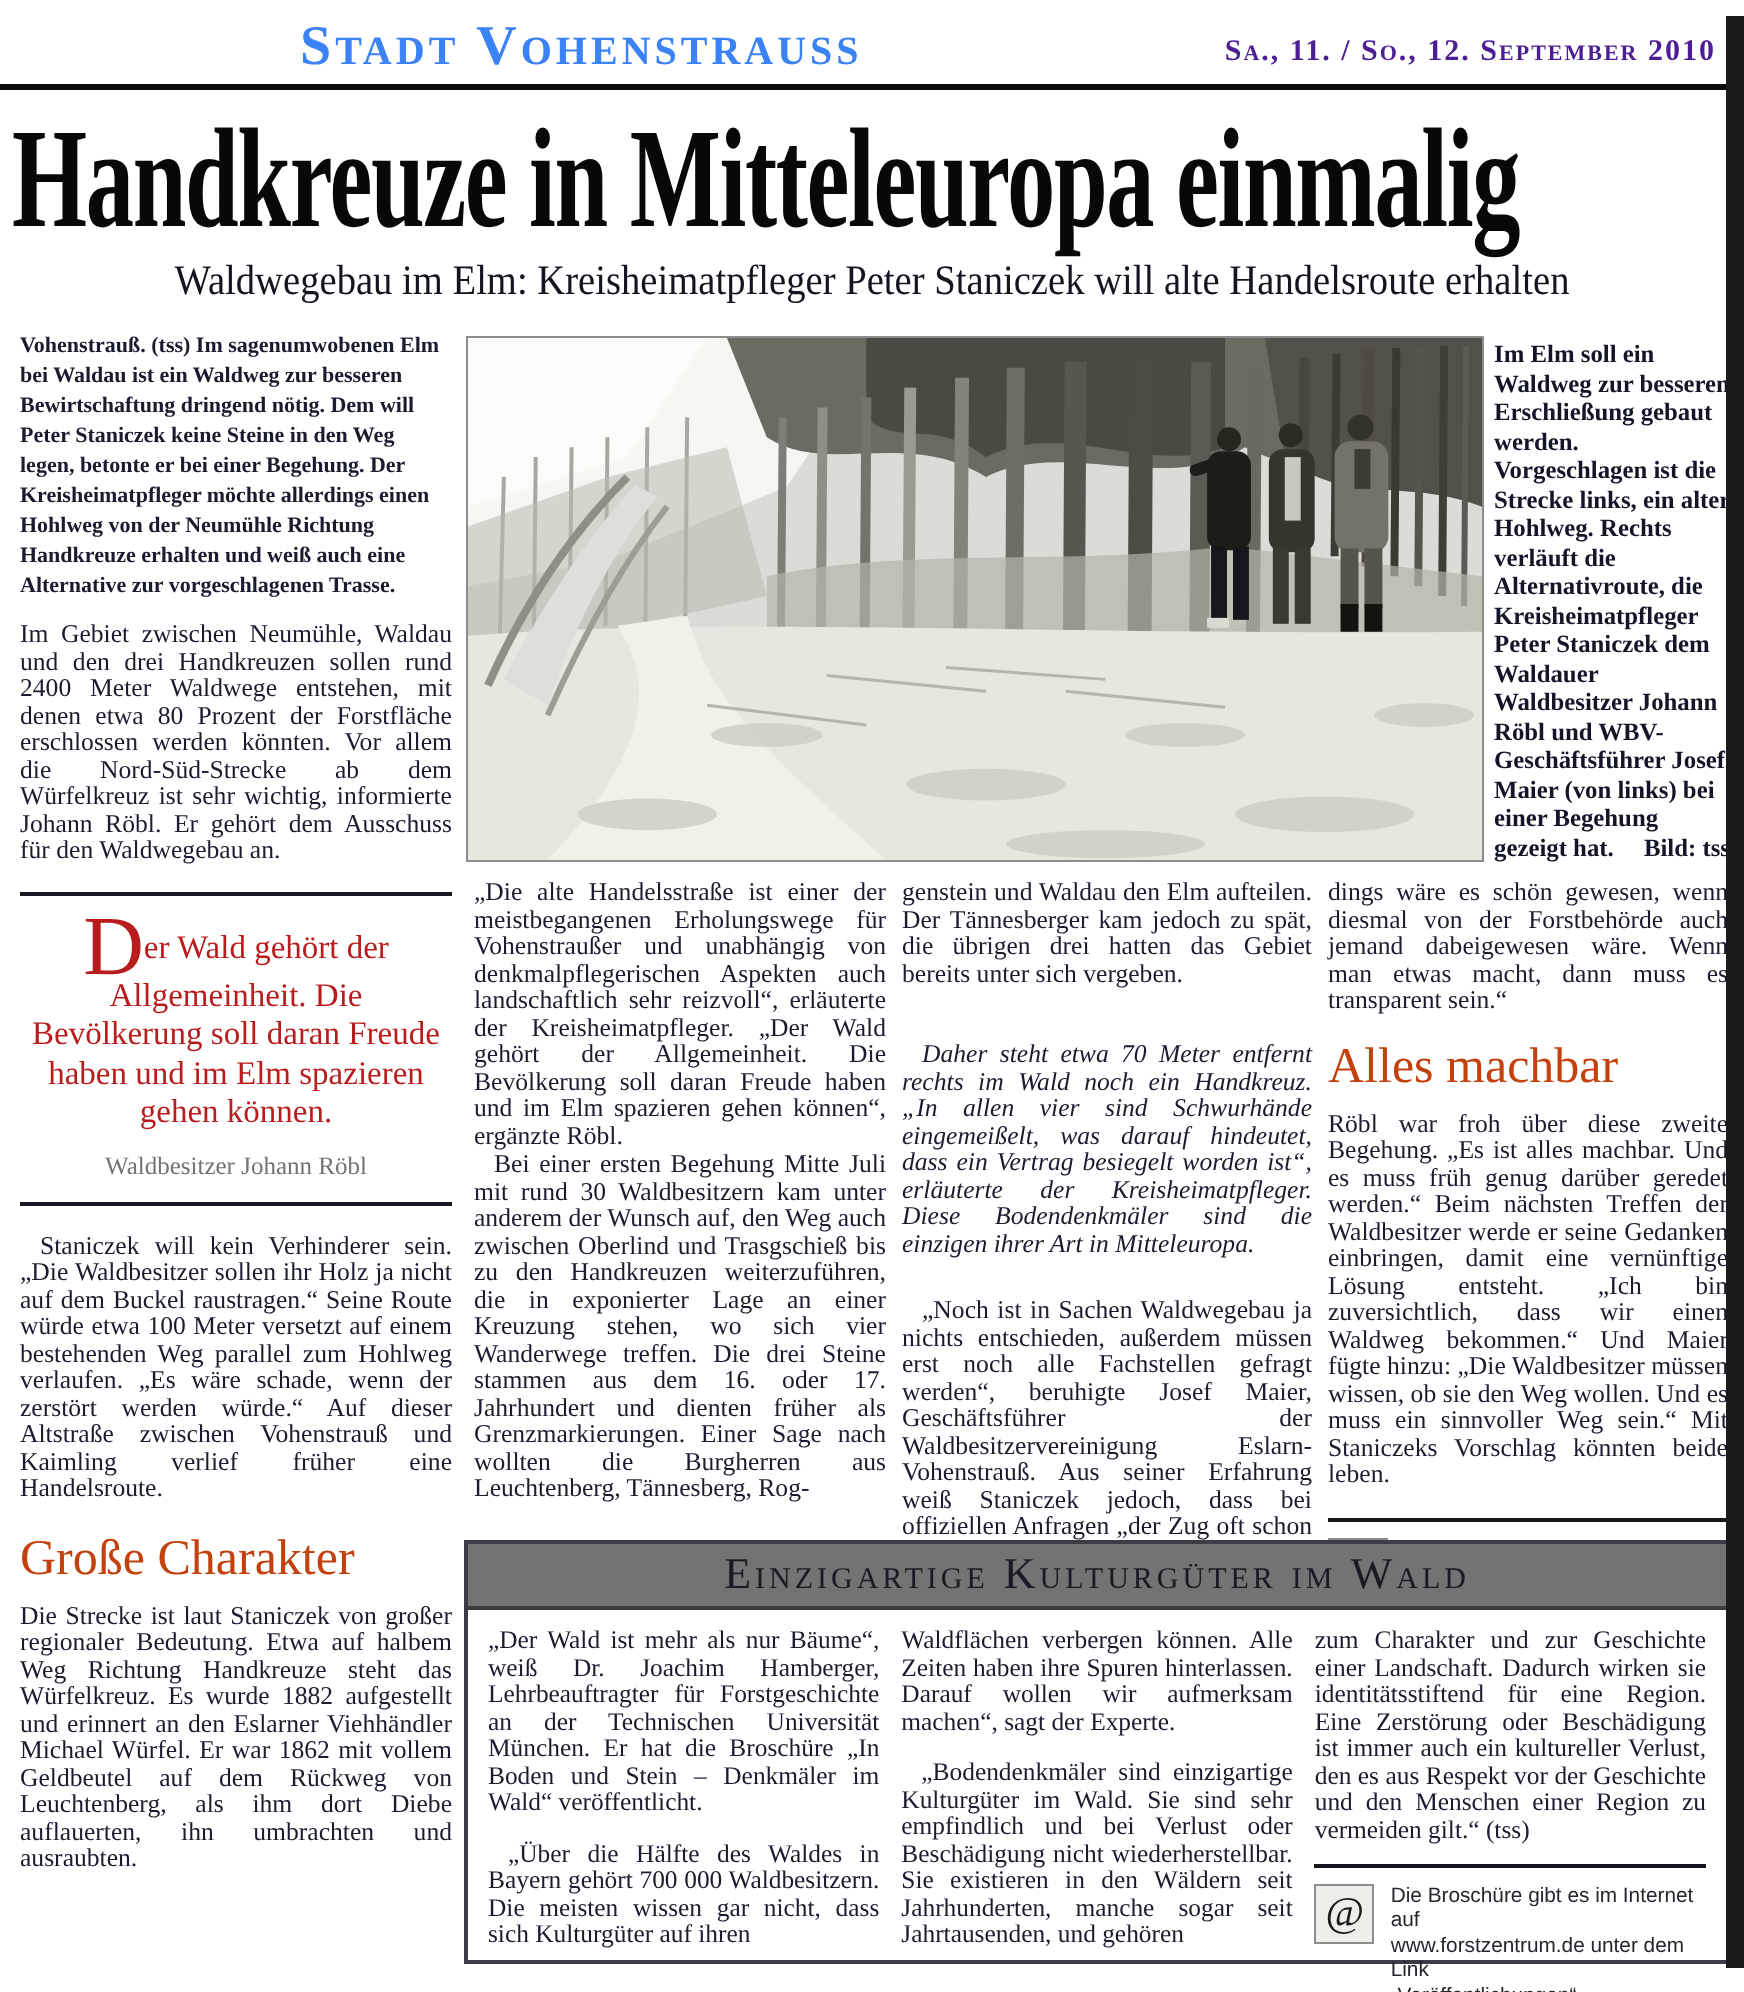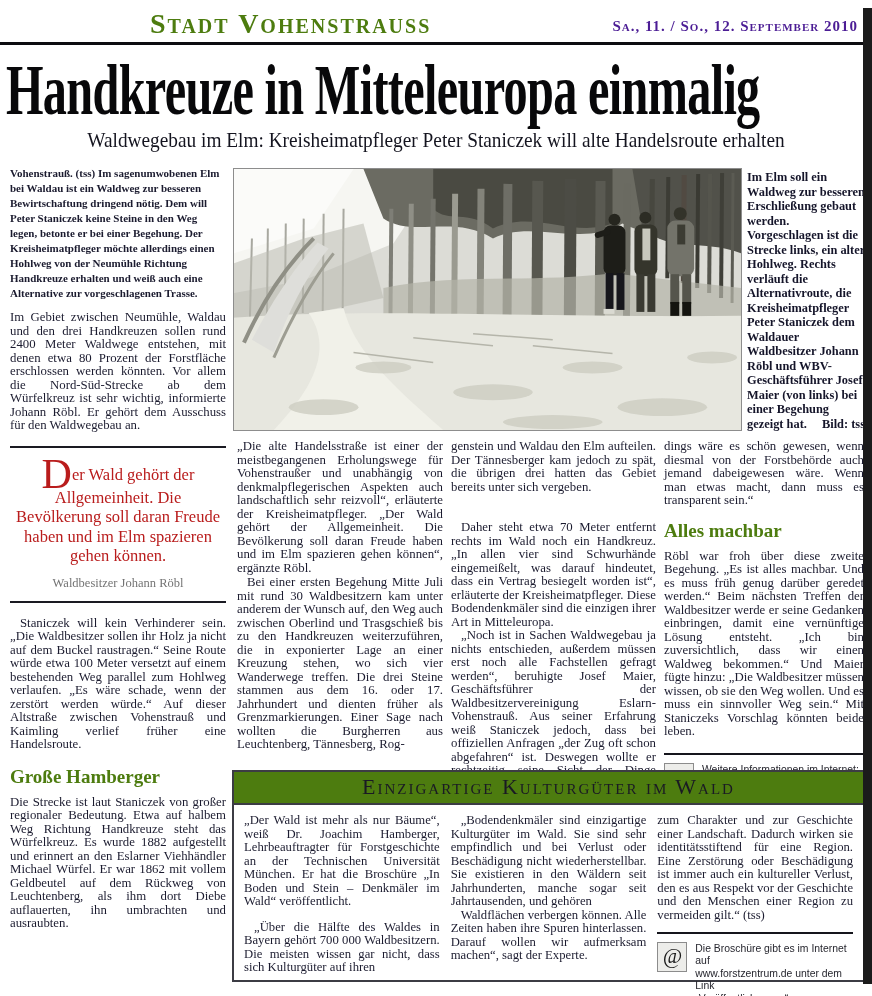--- a/index.html
+++ b/index.html
@@ -1,21 +1,21 @@
 <!DOCTYPE html>
 <html><head>
 <meta charset="utf-8">
 <style>
   html,body{margin:0;padding:0;background:#ffffff;}
   .page{position:relative;width:872px;height:996px;background:#ffffff;overflow:hidden;
         font-family:"Liberation Serif", serif;color:#1b1b2f;}
 
   
   .masthead-title{position:absolute;left:150px;top:8px;font-variant:small-caps;
-        font-weight:700;font-size:28px;letter-spacing:2px;color:#4d7c0f;}
+        font-weight:700;font-size:28px;letter-spacing:2px;color:#3b82f6;}
   .masthead-date{position:absolute;right:14px;top:18px;font-variant:small-caps;
         font-weight:600;font-size:15px;letter-spacing:1px;color:#4c1d95;}
   .masthead-rule{position:absolute;left:0;top:42px;width:866px;height:3px;background:#0c0c10;}
 
   
   .headline{position:absolute;left:6px;top:50px;font-size:71px;font-weight:700;color:#08080a;
         white-space:nowrap;transform:scaleX(0.68);transform-origin:left top;letter-spacing:-1px;}
   .subheadline{position:absolute;left:0;top:128px;width:872px;text-align:center;
         font-size:21px;font-weight:500;color:#14141f;transform:scaleX(0.92);transform-origin:center top;}
 
@@ -23,21 +23,21 @@
   .bodytext{font-size:12.8px;line-height:13.5px;text-align:justify;margin:0;}
   .bodytext + .bodytext{text-indent:10px;}
   .col{position:absolute;top:440px;}
   .col p{margin:0 0 12px 0;}
   .col1{position:absolute;left:10px;top:166px;width:216px;}
   .col2{left:237px;width:206px;}
   .col3{left:451px;width:205px;}
   .col4{left:664px;width:200px;}
   .lead{font-weight:700;font-size:11px;line-height:15px;margin:0 0 10px 0;}
 
-  .subhead{font-size:19px;font-weight:700;color:#4d7c0f;margin:4px 0 8px 0;
+  .subhead{font-size:25px;font-weight:400;color:#c2410c;margin:4px 0 8px 0;
         font-family:"Liberation Serif", serif;letter-spacing:0px;}
 
   
   .pullquote{border-top:2px solid #1a1a22;border-bottom:2px solid #1a1a22;
         padding:12px 4px 8px 4px;margin:2px 0 14px 0;text-align:center;}
   .pullquote .quote{font-size:16.5px;line-height:19.5px;color:#b91c1c;margin:0;}
   .dropcap{font-size:42px;line-height:28px;vertical-align:-8px;font-weight:400;}
   .attribution{font-size:12.5px;margin:10px 0 2px 0;color:#737373;}
 
   
@@ -55,21 +55,21 @@
         display:flex;align-items:flex-start;gap:8px;}
   .at-icon{flex:0 0 auto;width:28px;height:28px;border:1px solid #8c8c8c;background:#ededea;
         font-size:21px;line-height:27px;text-align:center;color:#1a1a1a;
         font-family:"Liberation Serif", serif;font-style:italic;}
   .infolink .lines{font-family:"Liberation Sans", sans-serif;font-size:10.4px;
         line-height:12.4px;color:#26262e;padding-top:1px;}
 
   
   .infobox{position:absolute;left:232px;top:770px;width:633px;height:212px;
         border:2px solid #3c3c44;box-sizing:border-box;background:#ffffff;}
-  .infobox-header{height:31px;background:#4d7c0f;border-bottom:2px solid #3c3c44;
+  .infobox-header{height:31px;background:#737373;border-bottom:2px solid #3c3c44;
         text-align:center;font-variant:small-caps;font-size:22px;letter-spacing:2px;
         line-height:30px;color:#1a1a24;font-weight:500;}
   .infobox-body{display:flex;gap:11px;padding:9px 10px 0 10px;}
   .infobox-body .bcol{width:201px;}
   .infobox .bodytext{font-size:12.7px;line-height:13.5px;}
   .infobox .infolink{margin-top:10px;}
 
   
   .edge-strip{position:absolute;left:863px;top:8px;width:9px;height:976px;background:#1b1b1b;}
 </style>
@@ -88,21 +88,21 @@
   <div class="col1">
     <p class="lead">Vohenstrauß. (tss) Im sagenumwobenen Elm bei Waldau ist ein Waldweg zur besseren Bewirtschaftung dringend nötig. Dem will Peter Staniczek keine Steine in den Weg legen, betonte er bei einer Begehung. Der Kreisheimatpfleger möchte allerdings einen Hohlweg von der Neumühle Richtung Handkreuze erhalten und weiß auch eine Alternative zur vorgeschlagenen Trasse.</p>
     <p class="bodytext" style="margin-bottom:13px;">Im Gebiet zwischen Neumühle, Waldau und den drei Handkreuzen sollen rund 2400 Meter Waldwege entstehen, mit denen etwa 80 Prozent der Forstfläche erschlossen werden könnten. Vor allem die Nord-Süd-Strecke ab dem Würfelkreuz ist sehr wichtig, informierte Johann Röbl. Er gehört dem Ausschuss für den Waldwegebau an.</p>
 
     <div class="pullquote">
       <p class="quote"><span class="dropcap">D</span><span>er Wald gehört der Allgemeinheit. Die Bevölkerung soll daran Freude haben und im Elm spazieren gehen können.</span></p>
       <p class="attribution">Waldbesitzer Johann Röbl</p>
     </div>
 
     <p class="bodytext" style="margin-bottom:14px;text-indent:10px;">Staniczek will kein Verhinderer sein. „Die Waldbesitzer sollen ihr Holz ja nicht auf dem Buckel raustragen.“ Seine Route würde etwa 100 Meter versetzt auf einem bestehenden Weg parallel zum Hohlweg verlaufen. „Es wäre schade, wenn der zerstört werden würde.“ Auf dieser Altstraße zwischen Vohenstrauß und Kaimling verlief früher eine Handelsroute.</p>
-    <h3 class="subhead">Große Hamberger</h3>
+    <h3 class="subhead">Große Charakter</h3>
     <p class="bodytext">Die Strecke ist laut Staniczek von großer regionaler Bedeutung. Etwa auf halbem Weg Richtung Handkreuze steht das Würfelkreuz. Es wurde 1882 aufgestellt und erinnert an den Eslarner Viehhändler Michael Würfel. Er war 1862 mit vollem Geldbeutel auf dem Rückweg von Leuchtenberg, als ihm dort Diebe auflauerten, ihn umbrachten und ausraubten.</p>
   </div>
 
   <figure class="photo" style="margin:0;">
     <svg viewBox="0 0 509 263" preserveAspectRatio="none">
       <rect x="0" y="0" width="509" height="263" fill="#dcdcd6"></rect>
 
       <path d="M0,0 H210 L160,75 L70,112 L0,125 Z" fill="#f6f6f2"></path>
       <path d="M0,0 H120 L80,60 L0,85 Z" fill="#fbfbf9"></path>
 
@@ -196,21 +196,21 @@
     <span class="credit">Bild: tss</span>
   </div>
 
   <div class="col col2">
     <p class="bodytext" style="margin-bottom:1px;">„Die alte Handelsstraße ist einer der meistbegangenen Erholungswege für Vohenstraußer und unabhängig von denkmalpflegerischen Aspekten auch landschaftlich sehr reizvoll“, erläuterte der Kreisheimatpfleger. „Der Wald gehört der Allgemeinheit. Die Bevölkerung soll daran Freude haben und im Elm spazieren gehen können“, ergänzte Röbl.</p>
     <p class="bodytext" style="text-indent:10px;">Bei einer ersten Begehung Mitte Juli mit rund 30 Waldbesitzern kam unter anderem der Wunsch auf, den Weg auch zwischen Oberlind und Trasgschieß bis zu den Handkreuzen weiterzuführen, die in exponierter Lage an einer Kreuzung stehen, wo sich vier Wanderwege treffen. Die drei Steine stammen aus dem 16. oder 17. Jahrhundert und dienten früher als Grenzmarkierungen. Einer Sage nach wollten die Burgherren aus Leuchtenberg, Tännesberg, Rog-</p>
   </div>
 
   <div class="col col3">
     <p class="bodytext" style="margin-bottom:27px;">genstein und Waldau den Elm aufteilen. Der Tännesberger kam jedoch zu spät, die übrigen drei hatten das Gebiet bereits unter sich vergeben.</p>
-    <p class="bodytext" style="margin-bottom:0;text-indent:10px;">Daher steht etwa 70 Meter entfernt rechts im Wald noch ein Handkreuz. „In allen vier sind Schwurhände eingemeißelt, was darauf hindeutet, dass ein Vertrag besiegelt worden ist“, erläuterte der Kreisheimatpfleger. Diese Bodendenkmäler sind die einzigen ihrer Art in Mitteleuropa.</p>
+    <p class="bodytext" style="margin-bottom:20px;text-indent:10px;font-style:italic;">Daher steht etwa 70 Meter entfernt rechts im Wald noch ein Handkreuz. „In allen vier sind Schwurhände eingemeißelt, was darauf hindeutet, dass ein Vertrag besiegelt worden ist“, erläuterte der Kreisheimatpfleger. Diese Bodendenkmäler sind die einzigen ihrer Art in Mitteleuropa.</p>
     <p class="bodytext" style="text-indent:10px;">„Noch ist in Sachen Waldwegebau ja nichts entschieden, außerdem müssen erst noch alle Fachstellen gefragt werden“, beruhigte Josef Maier, Geschäftsführer der Waldbesitzervereinigung Eslarn-Vohenstrauß. Aus seiner Erfahrung weiß Staniczek jedoch, dass bei offiziellen Anfragen „der Zug oft schon abgefahren“ ist. Deswegen wollte er rechtzeitig seine Sicht der Dinge einbringen. „Aller-</p>
   </div>
 
   <div class="col col4">
     <p class="bodytext" style="margin-bottom:12px;">dings wäre es schön gewesen, wenn diesmal von der Forstbehörde auch jemand dabeigewesen wäre. Wenn man etwas macht, dann muss es transparent sein.“</p>
     <h3 class="subhead">Alles machbar</h3>
     <p class="bodytext">Röbl war froh über diese zweite Begehung. „Es ist alles machbar. Und es muss früh genug darüber geredet werden.“ Beim nächsten Treffen der Waldbesitzer werde er seine Gedanken einbringen, damit eine vernünftige Lösung entsteht. „Ich bin zuversichtlich, dass wir einen Waldweg bekommen.“ Und Maier fügte hinzu: „Die Waldbesitzer müssen wissen, ob sie den Weg wollen. Und es muss ein sinnvoller Weg sein.“ Mit Staniczeks Vorschlag könnten beide leben.</p>
 
     <div class="infolink">
       <div class="at-icon">@</div>
@@ -222,22 +222,22 @@
   </div>
 
   <section class="infobox">
     <div class="infobox-header">Einzigartige Kulturgüter im Wald</div>
     <div class="infobox-body">
       <div class="bcol">
         <p class="bodytext" style="margin-bottom:12px;">„Der Wald ist mehr als nur Bäume“, weiß Dr. Joachim Hamberger, Lehrbeauftragter für Forstgeschichte an der Technischen Universität München. Er hat die Broschüre „In Boden und Stein – Denkmäler im Wald“ veröffentlicht.</p>
         <p class="bodytext" style="text-indent:10px;">„Über die Hälfte des Waldes in Bayern gehört 700 000 Waldbesitzern. Die meisten wissen gar nicht, dass sich Kulturgüter auf ihren</p>
       </div>
       <div class="bcol">
+        <p class="bodytext" style="margin-bottom:12px;">Waldflächen verbergen können. Alle Zeiten haben ihre Spuren hinterlassen. Darauf wollen wir aufmerksam machen“, sagt der Experte.</p>
         <p class="bodytext" style="text-indent:10px;">„Bodendenkmäler sind einzigartige Kulturgüter im Wald. Sie sind sehr empfindlich und bei Verlust oder Beschädigung nicht wiederherstellbar. Sie existieren in den Wäldern seit Jahrhunderten, manche sogar seit Jahrtausenden, und gehören</p>
-        <p class="bodytext" style="margin-bottom:12px;">Waldflächen verbergen können. Alle Zeiten haben ihre Spuren hinterlassen. Darauf wollen wir aufmerksam machen“, sagt der Experte.</p>
       </div>
       <div class="bcol">
         <p class="bodytext">zum Charakter und zur Geschichte einer Landschaft. Dadurch wirken sie identitätsstiftend für eine Region. Eine Zerstörung oder Beschädigung ist immer auch ein kultureller Verlust, den es aus Respekt vor der Geschichte und den Menschen einer Region zu vermeiden gilt.“ (tss)</p>
         <div class="infolink">
           <div class="at-icon">@</div>
           <div class="lines">
             <div>Die Broschüre gibt es im Internet auf</div>
             <div>www.forstzentrum.de unter dem Link</div>
             <div>„Veröffentlichungen“</div>
           </div>

